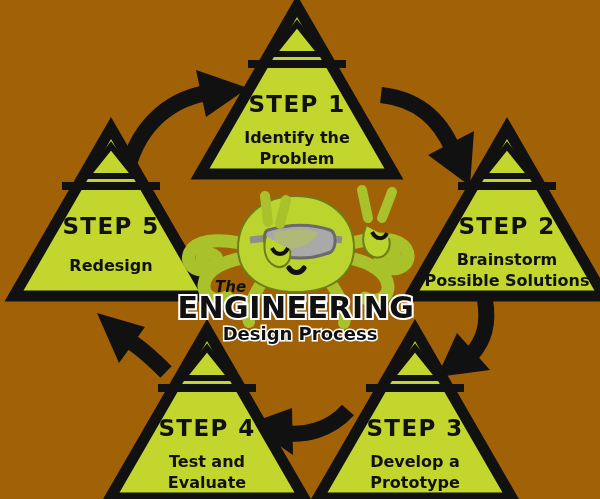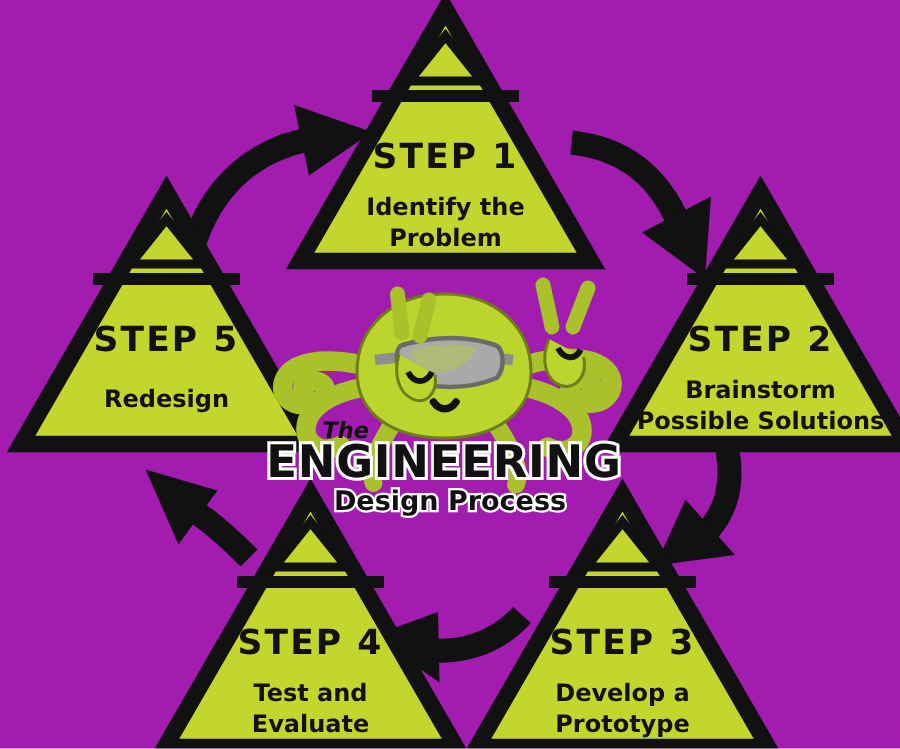--- a/index.html
+++ b/index.html
@@ -8,21 +8,21 @@
     padding: 0;
     background: #ffffff;
   }
   body {
     font-family: "Liberation Sans", sans-serif;
   }
   #diagram-root {
     position: relative;
     width: 600px;
     height: 499px;
-    background: #a21caf;
+    background: #a16207;
     overflow: hidden;
   }
   #diagram-svg {
     position: absolute;
     top: 0;
     left: 0;
     width: 600px;
     height: 499px;
     display: block;
   }

